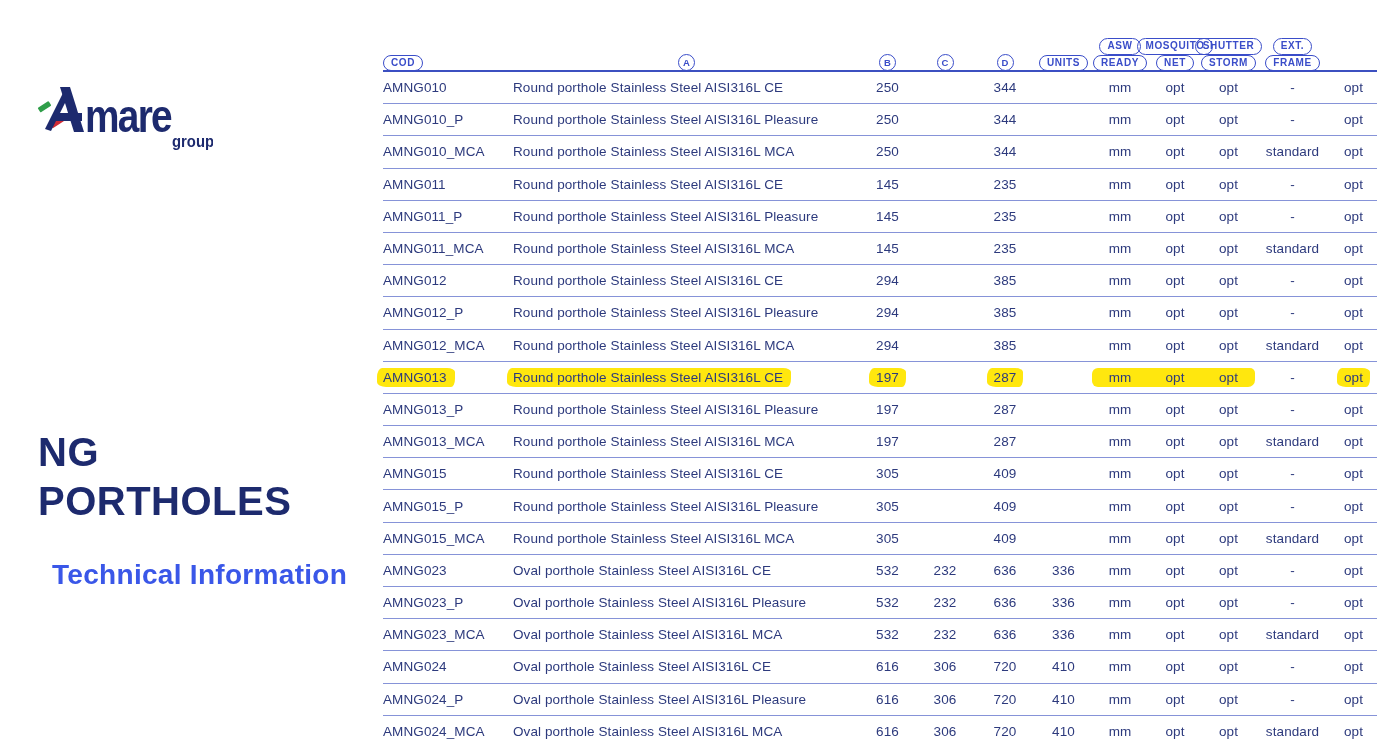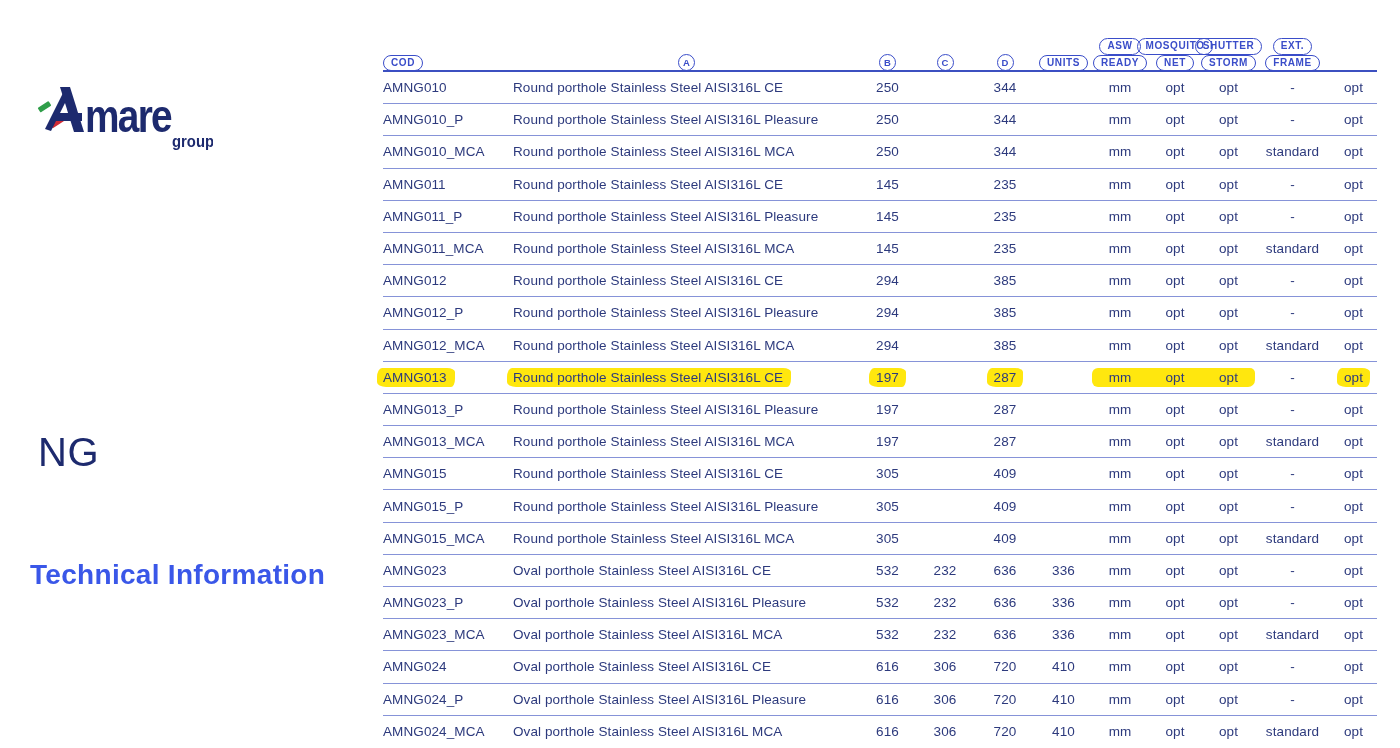--- a/index.html
+++ b/index.html
@@ -14,25 +14,25 @@
   html,body{margin:0;padding:0;}
   body{
     width:1400px;height:748px;position:relative;overflow:hidden;
     background:#ffffff;font-family:"Liberation Sans",sans-serif;
     color:#2d3a7d;
   }
   
   .logo-wrap{position:absolute;left:33px;top:48px;width:180px;height:72px;margin-top:35px;}
   .headline{
     position:absolute;left:38px;top:428px;
-    font-size:40px;font-weight:400;line-height:49px;letter-spacing:.5px;
+    font-size:40px;font-weight:700;line-height:49px;letter-spacing:.5px;
     color:#1d2a6e;
   }
   .subtitle{
-    position:absolute;left:30px;top:559px;
+    position:absolute;left:52px;top:559px;
     font-size:28px;font-weight:600;letter-spacing:.3px;
     color:#3a57e8;
   }
   
   .table{
     position:absolute;left:383px;top:38px;width:994px;height:710px;
   }
   .ghead,.trow{
     display:grid;
     grid-template-columns:130px 347px 55px 60px 60px 57px 56px 54px 53px 75px 47px;
@@ -91,20 +91,21 @@
     <polygon points="12,46 31,8 37,10 18,48" fill="#1d2a6e"></polygon>
     <polygon points="27,4 37,4 51,49 41,49" fill="#1d2a6e"></polygon>
     <rect x="22" y="30" width="27" height="8" fill="#1d2a6e"></rect>
     <text x="52" y="49" font-family="Liberation Sans, sans-serif" font-size="46" font-weight="600" letter-spacing="-2" fill="#1d2a6e" textLength="86" lengthAdjust="spacingAndGlyphs">mare</text>
     <text x="139" y="64" font-family="Liberation Sans, sans-serif" font-size="16" font-weight="700" fill="#1d2a6e" textLength="42" lengthAdjust="spacingAndGlyphs">group</text>
   </svg>
 </div>
 
 <div class="headline">
   <div>NG</div>
+  <div>PORTHOLES</div>
 </div>
 <div class="subtitle">Technical Information</div>
 
 <div class="table">
   <div class="ghead">
     <div class="hcell left">
       <span class="pill">COD</span>
     </div>
     <div class="hcell">
       <span class="circ">A</span>

